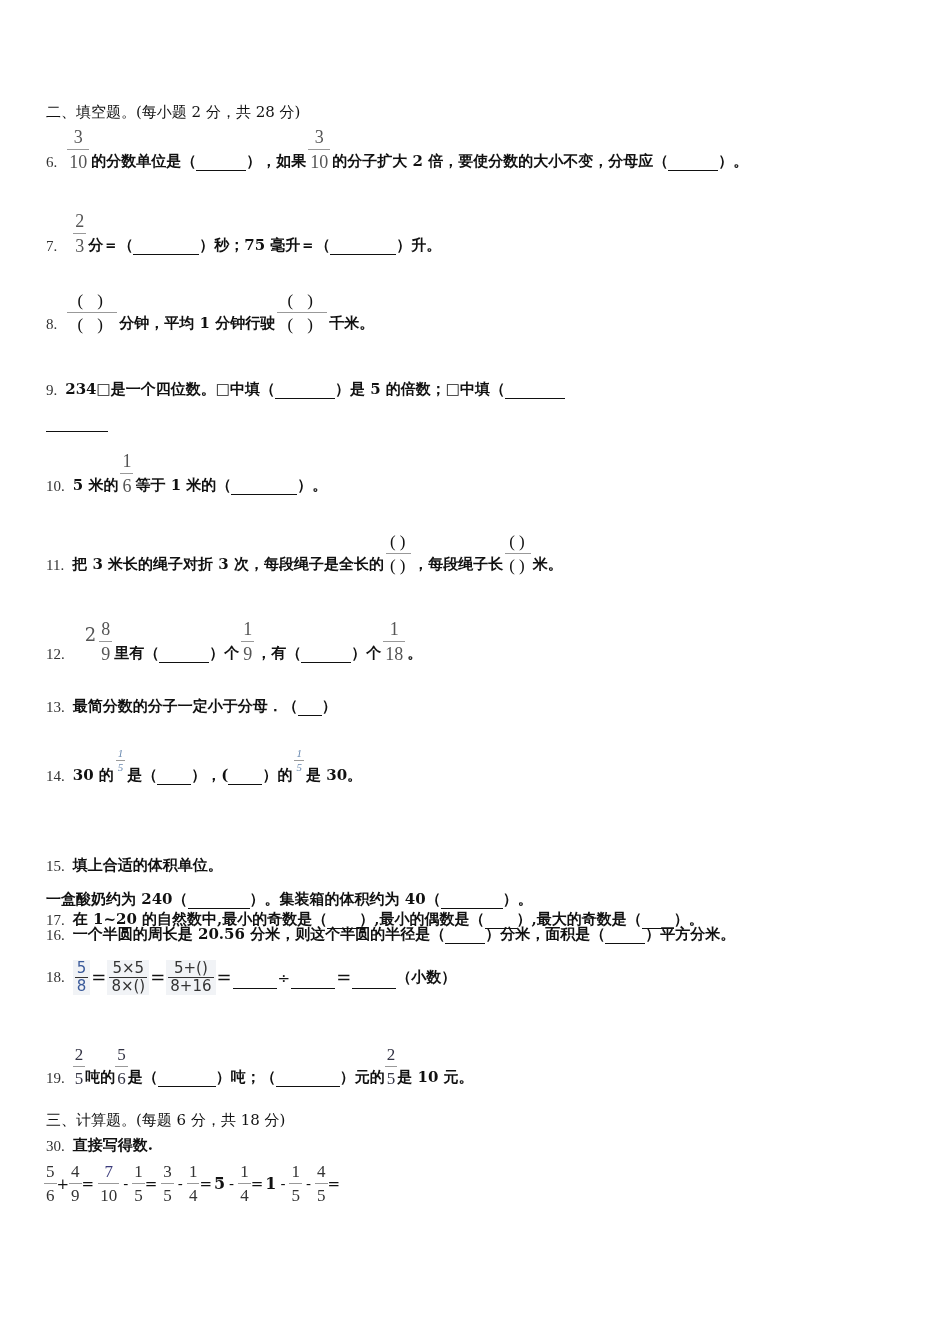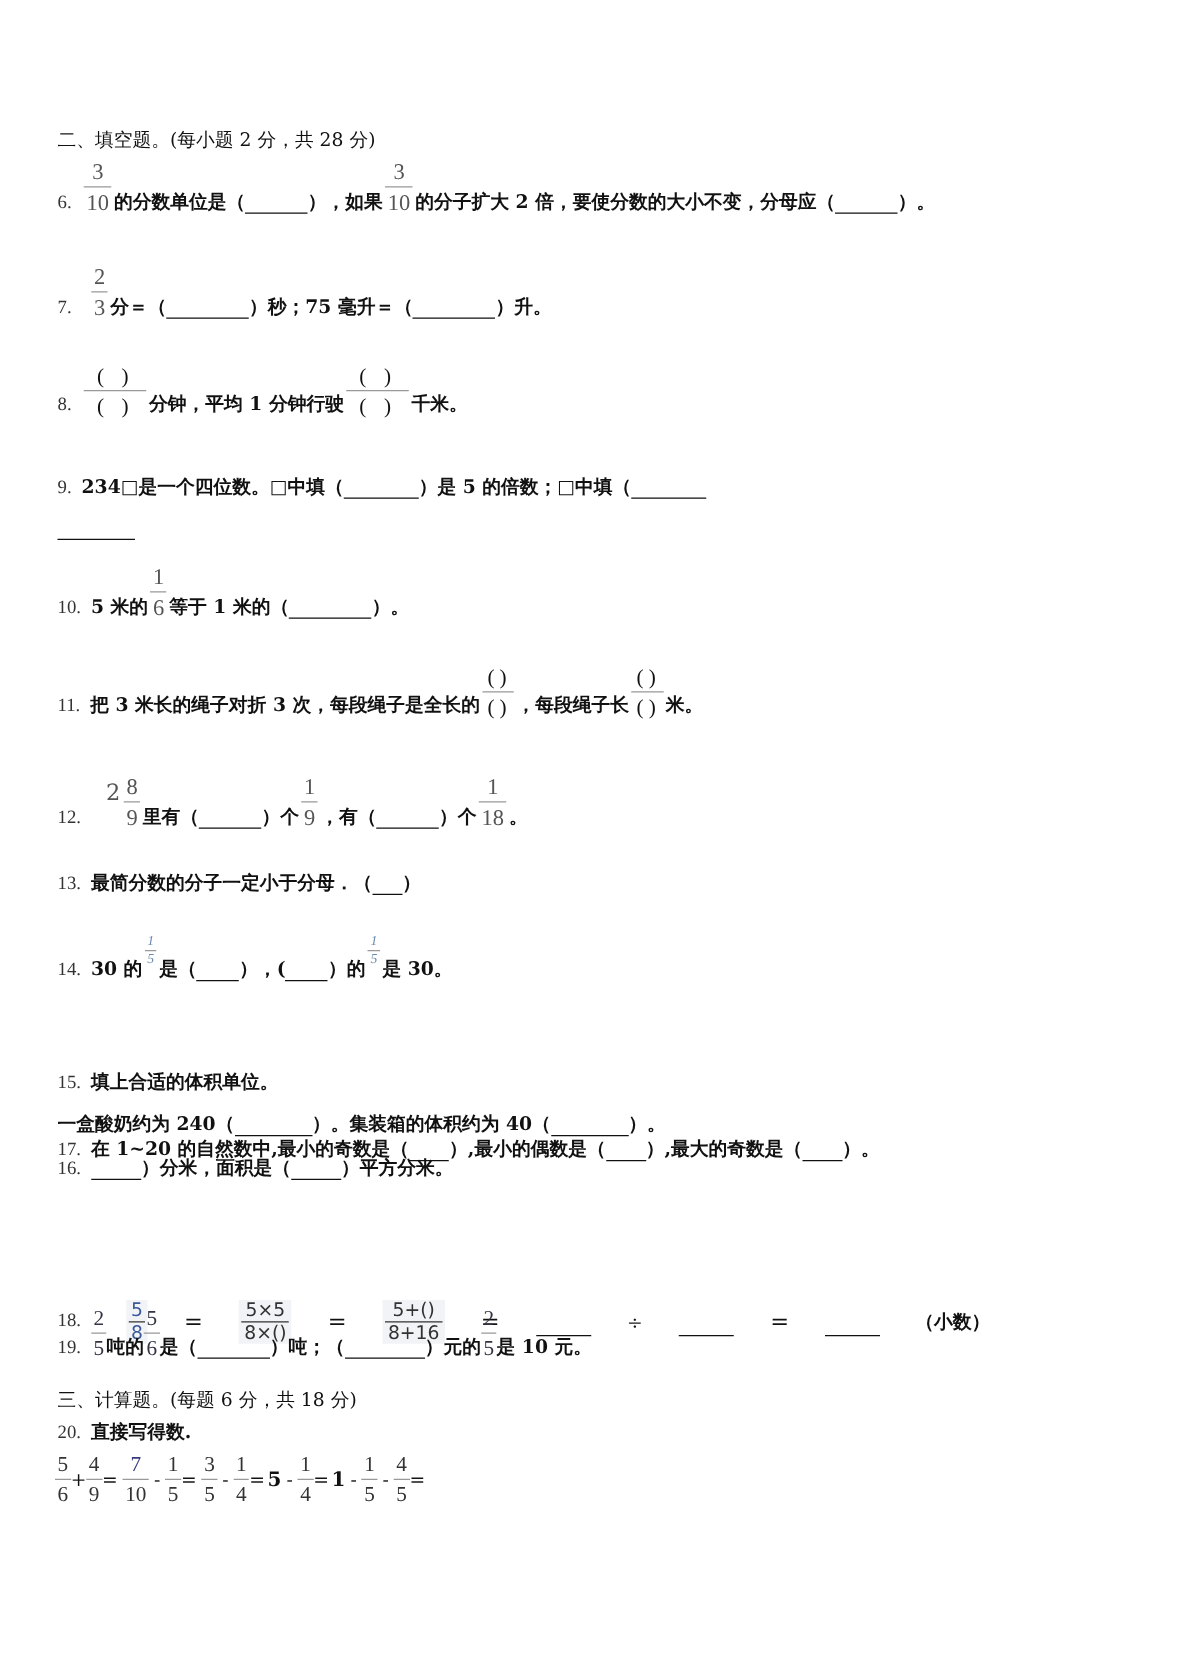--- a/index.html
+++ b/index.html
@@ -186,38 +186,39 @@
 <div class="line" style="top:890px;">
   <span>一盒酸奶约为 240（</span>
   <span class="blank" style="width:62px"></span>
   <span>）。集装箱的体积约为 40（</span>
   <span class="blank" style="width:62px"></span>
   <span>）。</span>
 </div>
 
 <div class="line" style="top:925px;">
   <span class="num">16.</span>
+  <span>一个半圆的周长是 20.56 分米，则这个半圆的半径是（</span>
   <span class="blank" style="width:40px"></span>
   <span>）分米，面积是（</span>
   <span class="blank" style="width:40px"></span>
   <span>）平方分米。</span>
 </div>
 
 <div class="line" style="top:910px;">
   <span class="num">17.</span>
   <span>在 1~20 的自然数中,最小的奇数是（</span>
   <span class="blank" style="width:32px"></span>
   <span>）,最小的偶数是（</span>
   <span class="blank" style="width:32px"></span>
   <span>）,最大的奇数是（</span>
   <span class="blank" style="width:32px"></span>
   <span>）。</span>
 </div>
 
-<div class="line" style="top:1040px;gap:28px;">
+<div class="line" style="top:960px;">
   <span class="num" style="align-self:center">18.</span>
   <span class="imgfrac">
       <span class="n" style="color:#3a5a9a">5</span>
       <span class="bar"></span>
       <span class="d" style="color:#3a5a9a">8</span>
     </span>
   <span class="eqsign" style="align-self:center">=</span>
   <span class="imgfrac">
       <span class="n">5×5</span>
       <span class="bar"></span>
@@ -259,21 +260,21 @@
   <span class="frac blue" style="margin:0">
       <span class="n">2</span>
       <span class="bar"></span>
       <span class="d">5</span>
     </span>
   <span>是 10 元。</span>
 </div>
 
 <div class="line hdr" style="top:1111px;">三、计算题。(每题 6 分，共 18 分)</div>
 <div class="line" style="top:1136px;">
-  <span class="num">20.</span>
+  <span class="num">30.</span>
   <span>直接写得数.</span>
 </div>
 
 <div class="line calc" style="top:1163px;left:44px;">
   <span class="frac" style="margin:0">
       <span class="n">5</span>
       <span class="bar"></span>
       <span class="d">6</span>
     </span>
   <span style="font-weight:normal;align-self:center">+</span>

